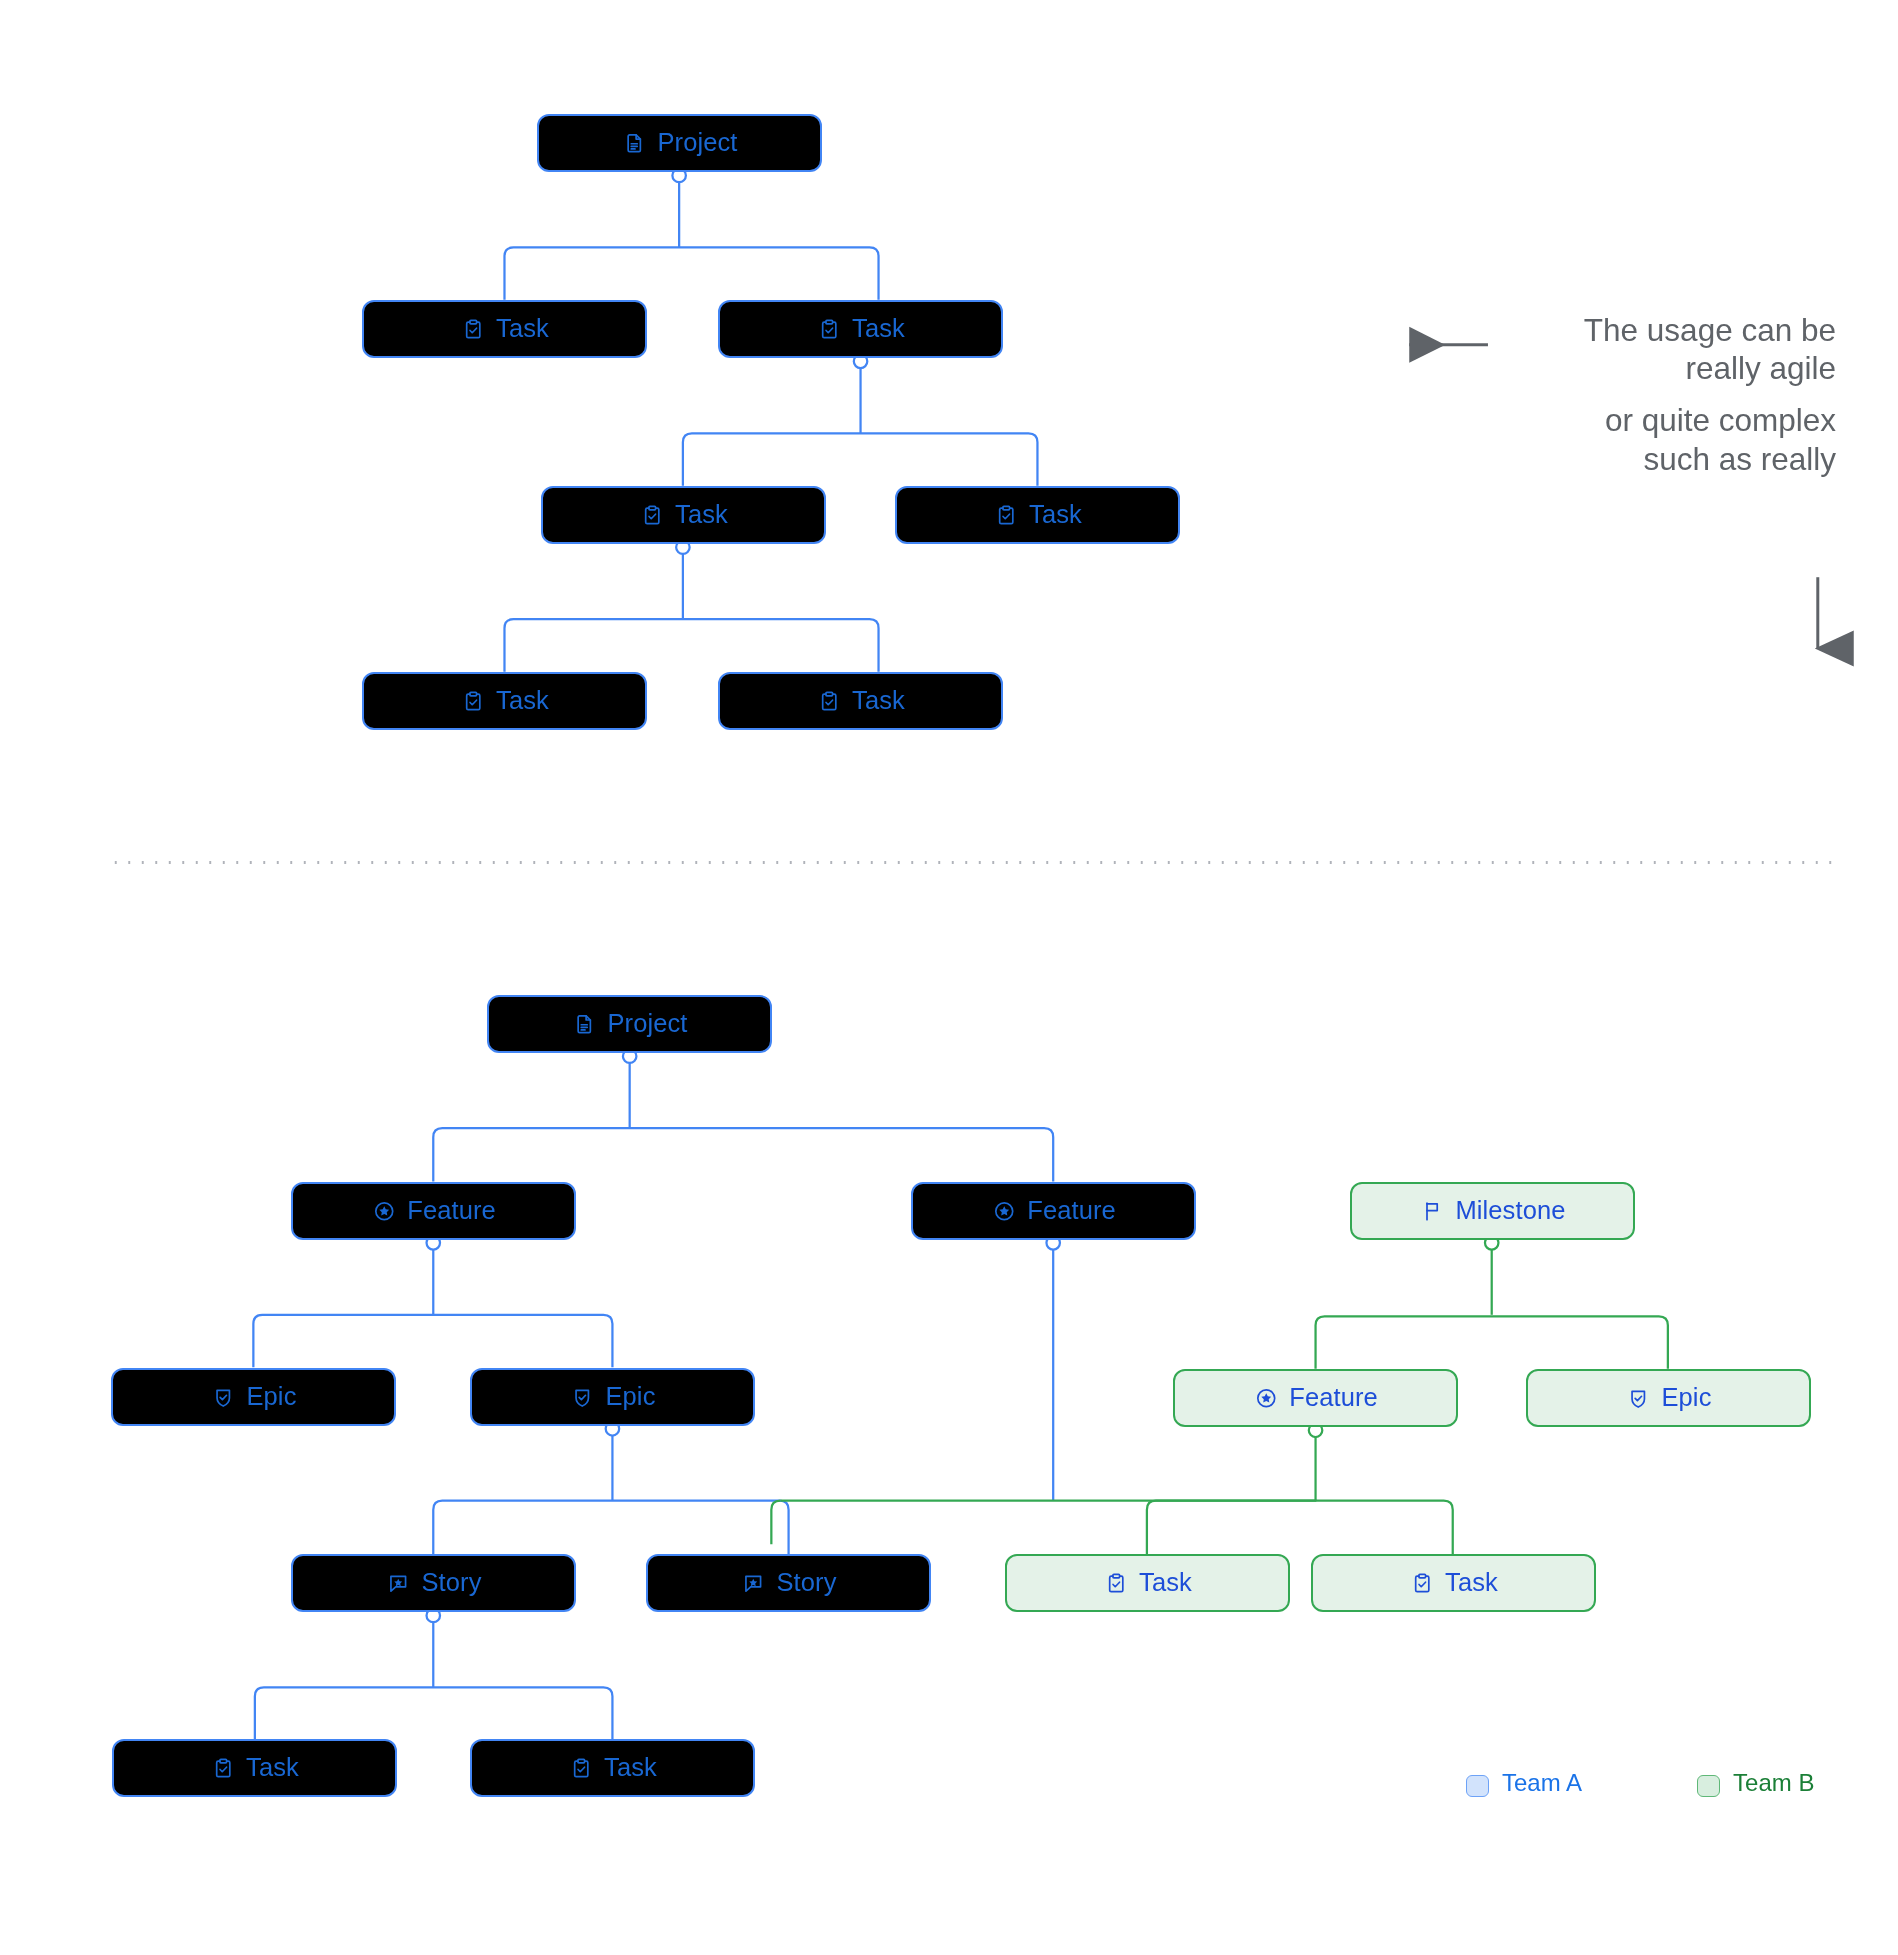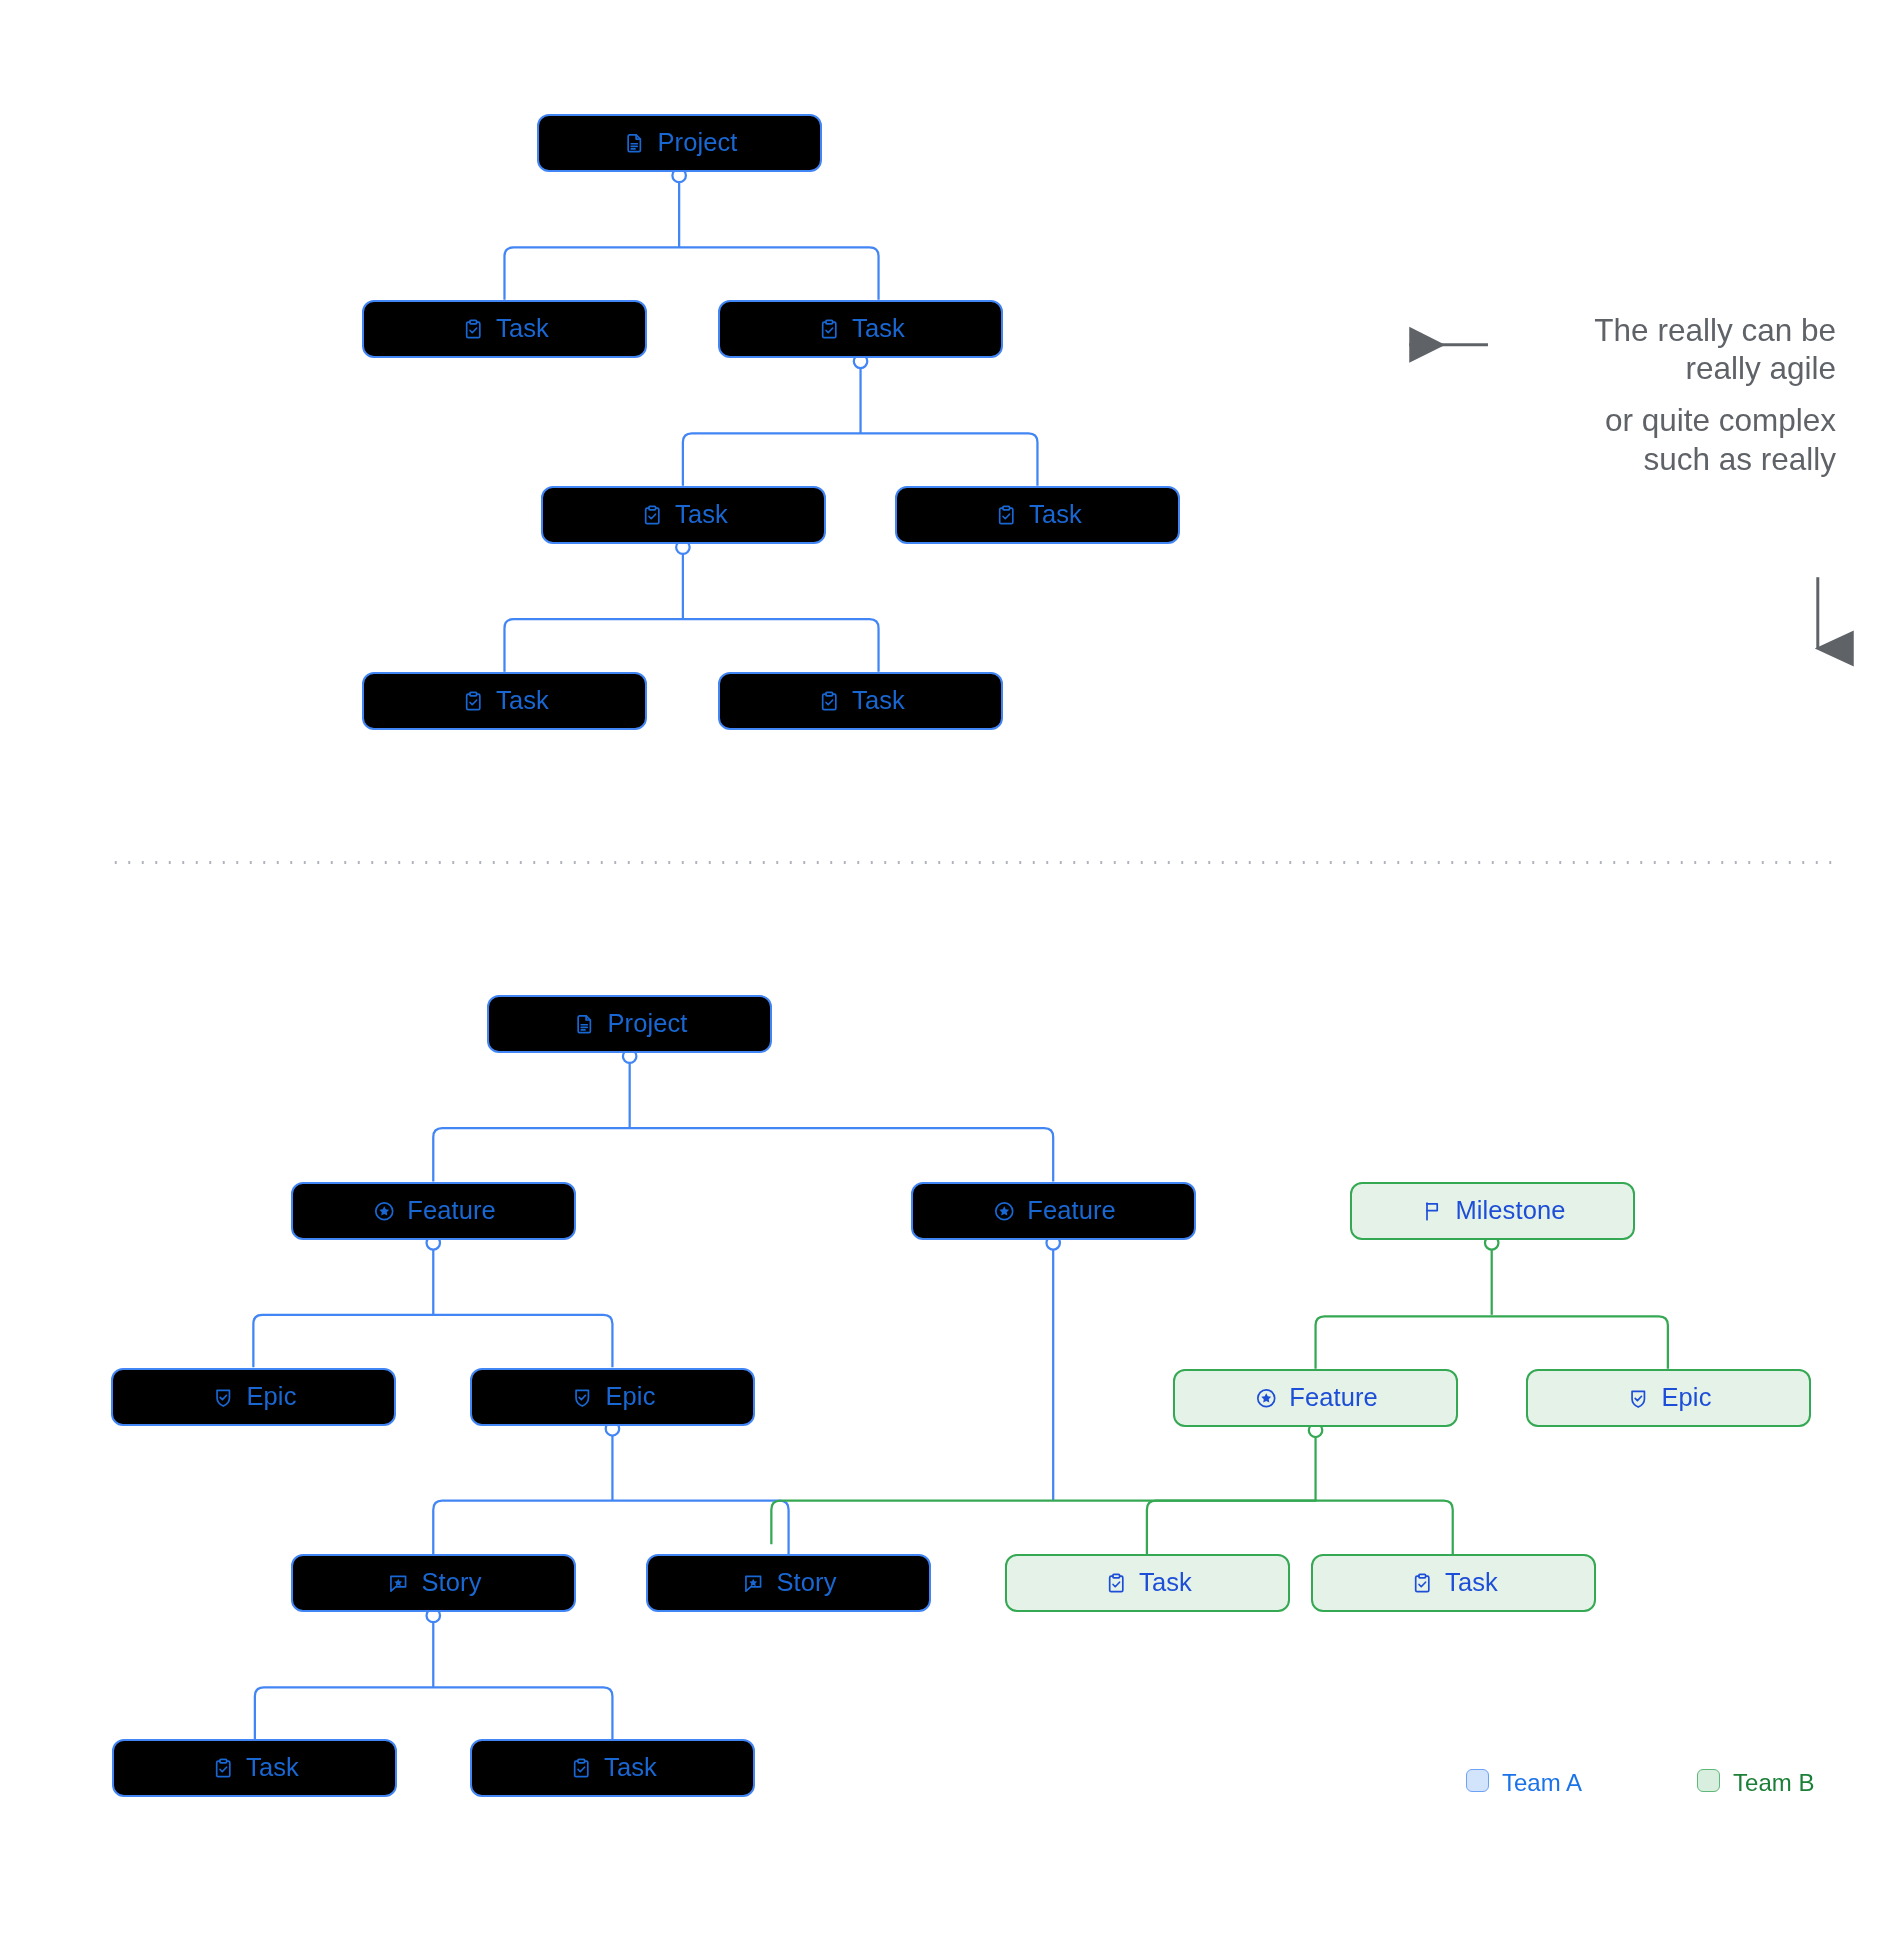--- a/index.html
+++ b/index.html
@@ -86,21 +86,21 @@
   }
 
   
   .legend {
     position: absolute;
     display: flex;
     align-items: center;
   }
   .legend-item {
     display: flex;
-    align-items: flex-start;
+    align-items: flex-end;
     gap: 13.5px;
     font-size: 24px;
     font-weight: 500;
   }
   .legend-item.blue { color: #1A73E8; }
   .legend-item.green { color: #1B7F37; padding-left: 33px; }
   .legend-swatch {
     width: 22.5px;
     height: 22.5px;
     border-radius: 6px;
@@ -391,21 +391,21 @@
             <path stroke="currentColor" fill="none" stroke-width="1.8" stroke-linecap="round" stroke-linejoin="round" d="M8.4 4.4H6.6A1.6 1.6 0 0 0 5 6v13.4A1.6 1.6 0 0 0 6.6 21h10.8a1.6 1.6 0 0 0 1.6-1.6V6a1.6 1.6 0 0 0-1.6-1.6h-1.8"></path>
             <rect stroke="currentColor" fill="none" stroke-width="1.8" stroke-linecap="round" stroke-linejoin="round" x="8.4" y="2.6" width="7.2" height="3.6" rx="1.1"></rect>
             <path stroke="currentColor" fill="none" stroke-width="1.8" stroke-linecap="round" stroke-linejoin="round" d="M8.6 13.3l2.3 2.4 4.6-4.8"></path>
           </svg>
         </span>
         <span class="lbl">Task</span>
       </div>
     </div>
 
   <div class="annotation" style="left:1454px; top:311px; width:382px;">
-    <span class="ann-line">The really can be</span>
+    <span class="ann-line">The usage can be</span>
     <span class="ann-line">really agile</span>
     <span class="ann-gap"></span>
     <span class="ann-line">or quite complex</span>
     <span class="ann-line">such as really</span>
   </div>
 
   <div class="divider" style="left:109px; top:861px; width:1732px;"></div>
 
   <div class="legend" style="left:1466px; top:1769px; gap:82px;">
     <div class="legend-item blue">

